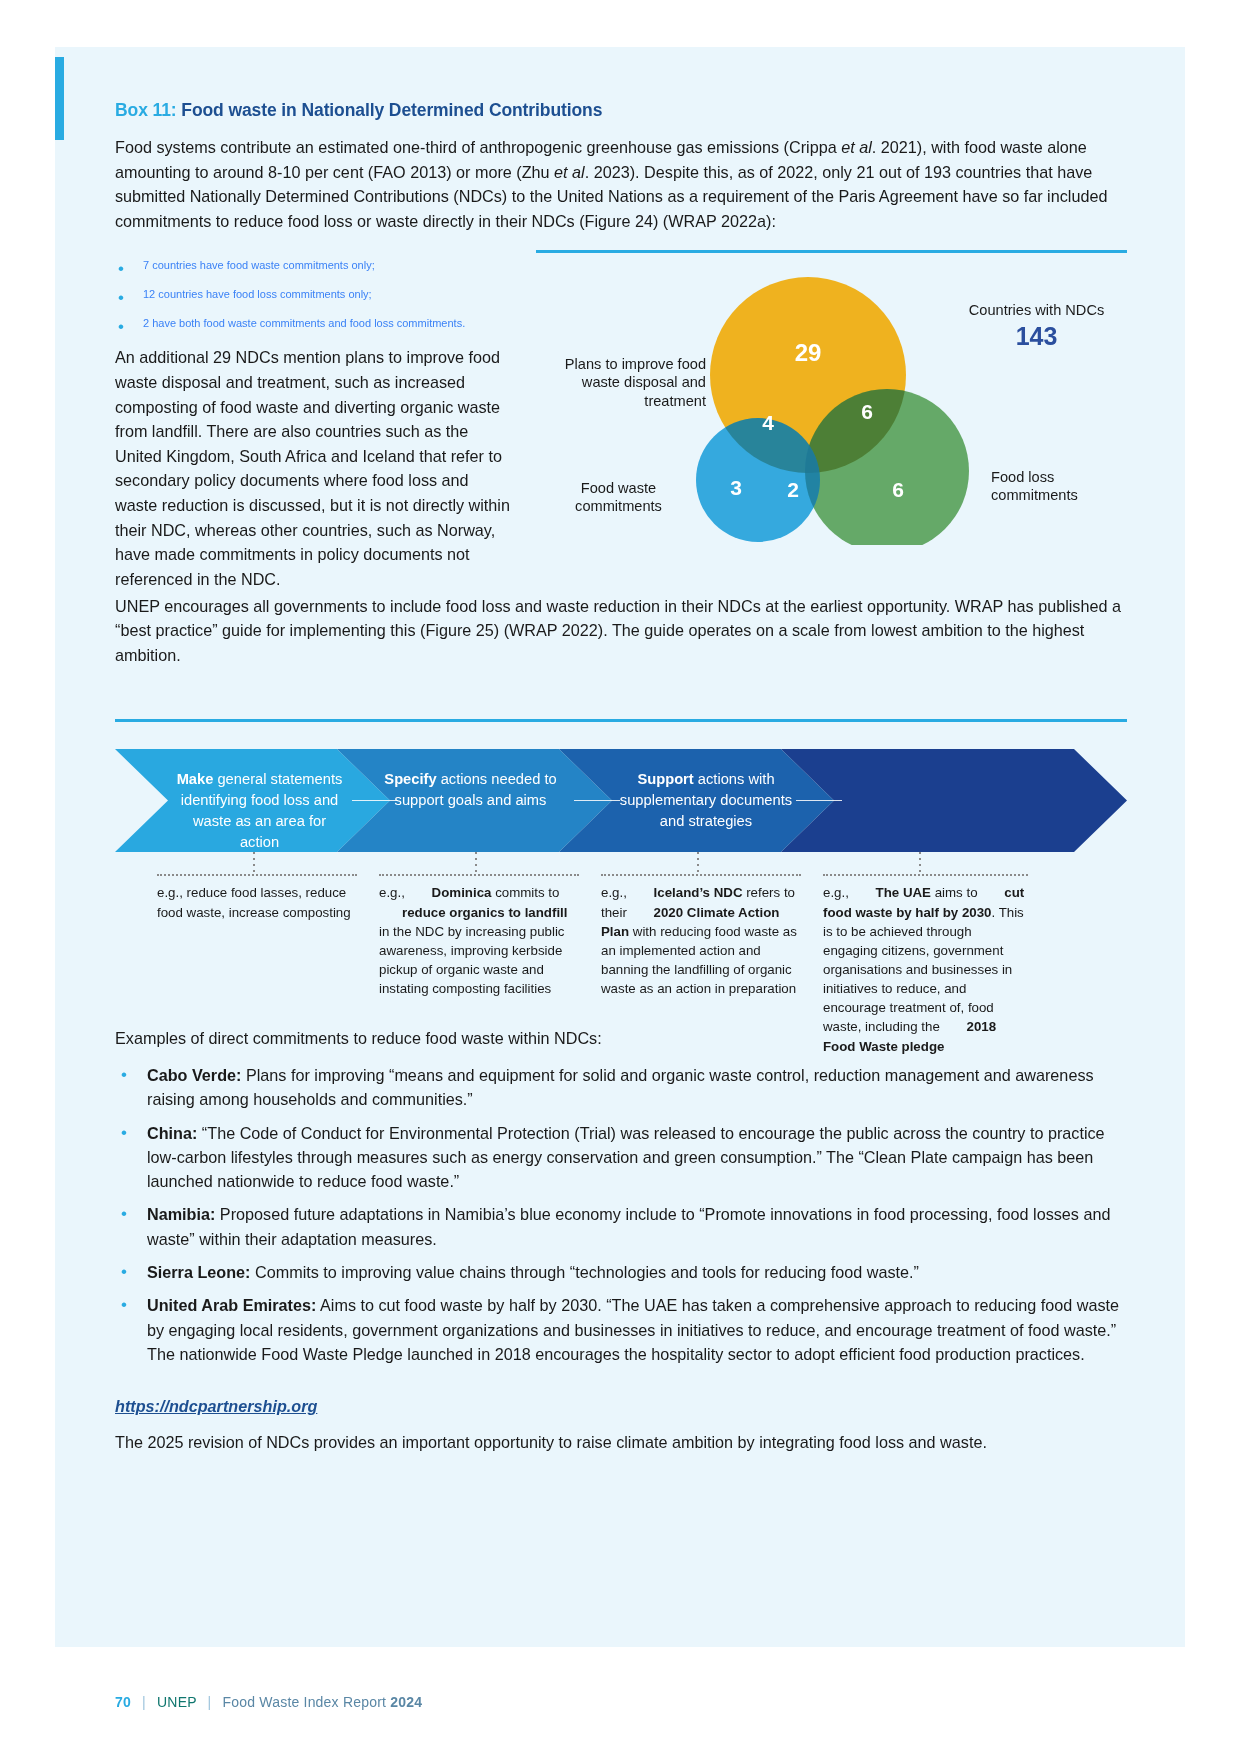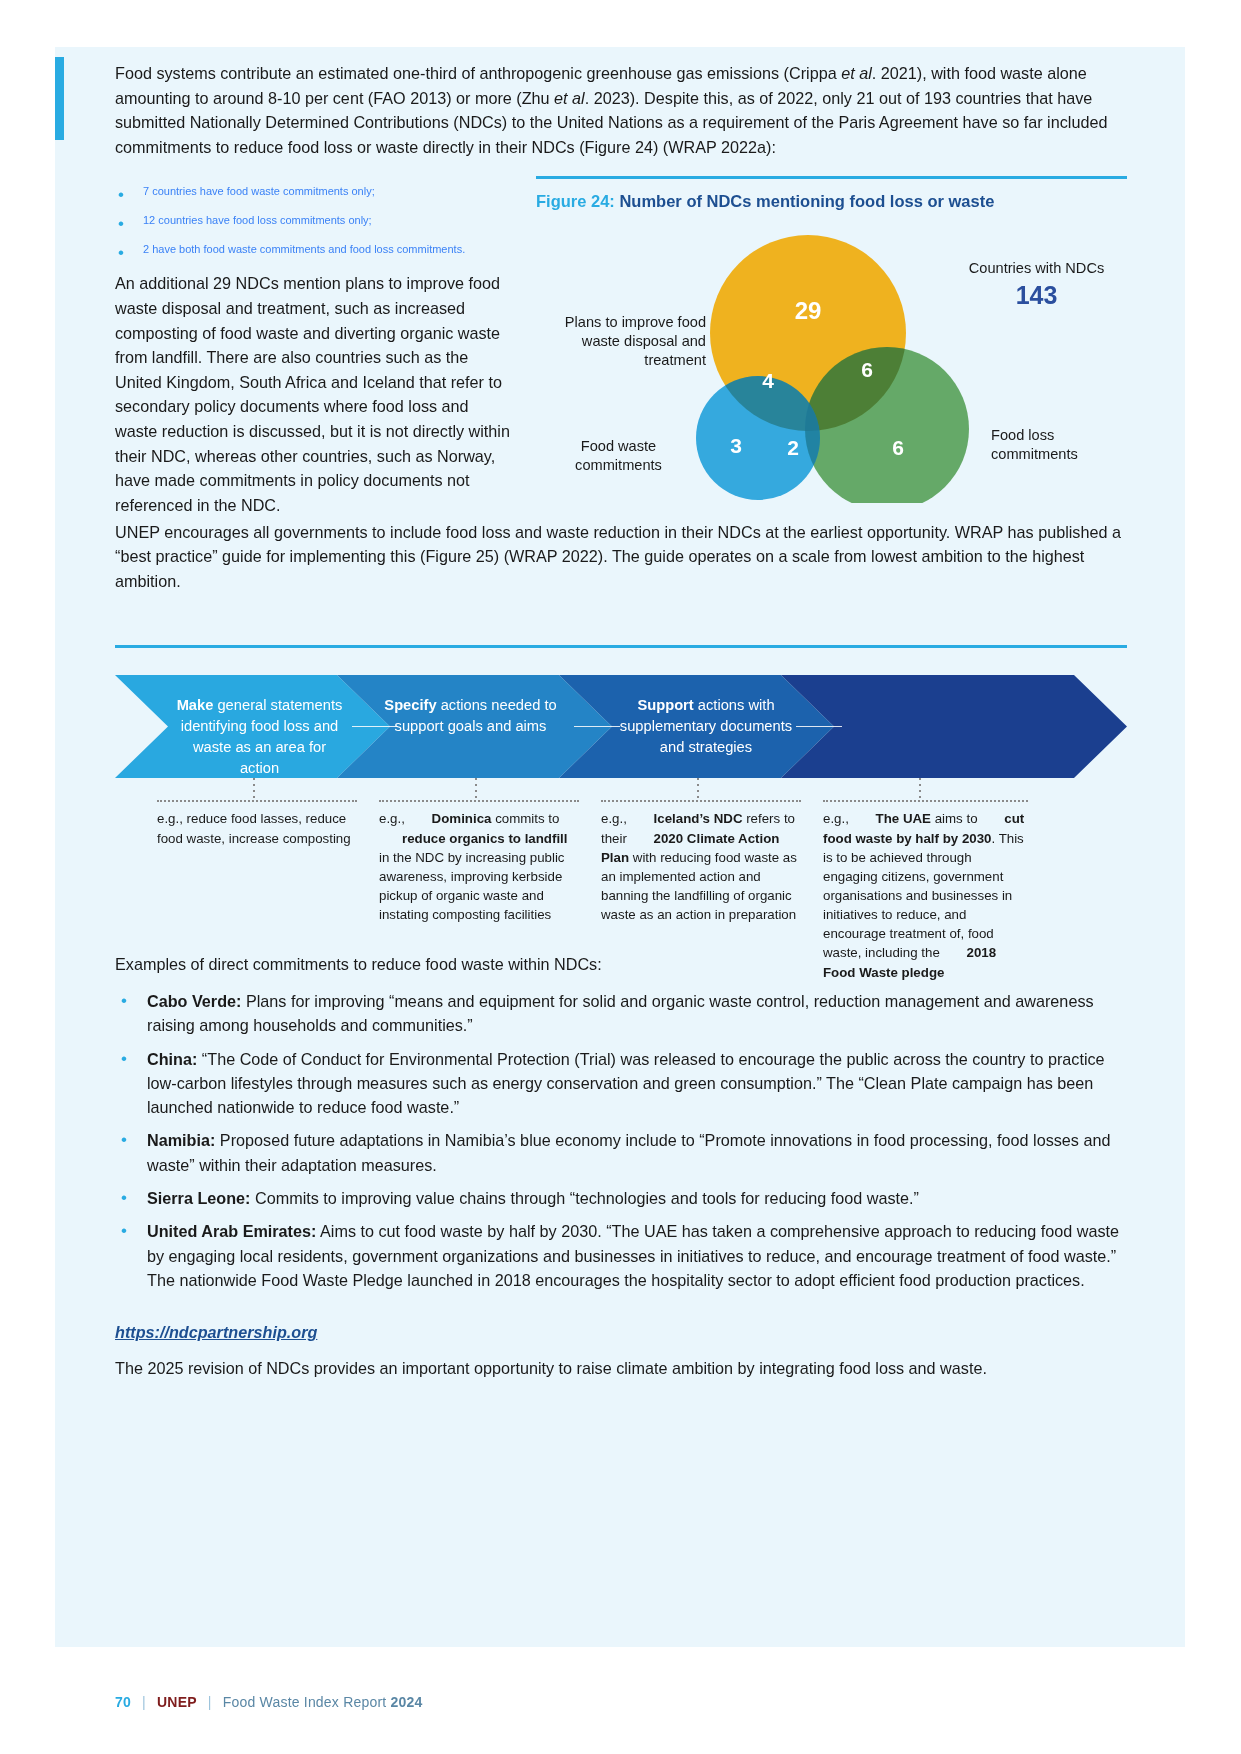--- a/index.html
+++ b/index.html
@@ -247,56 +247,56 @@
   .footer {
     position: absolute;
     left: 115px;
     top: 1694px;
     font-size: 14px;
     color: #6b9bbd;
     letter-spacing: 0.2px;
   }
   .footer .pg { color: #29abe2; font-weight: bold; }
   .footer .sep { color: #9dc4dc; margin: 0 7px; }
-  .footer .unep { color: #7f1d1d; font-weight: bold; text-align: right; }
+  .footer .unep { color: #0f766e; font-weight: normal; text-align: right; }
   .footer .rep { color: #5a87a5; }
   .footer .yr { color: #5a87a5; font-weight: bold; }
 </style>
 </head>
 <body>
 
 <div class="page">
 
   <div class="box-panel"></div>
   <div class="box-accent"></div>
 
   <div class="content">
 
+    <div class="box-title">
+      <span class="num">Box 11:</span>
+      <span class="ttl">Food waste in Nationally Determined Contributions</span>
+    </div>
 
     <p class="body">
       Food systems contribute an estimated one-third of anthropogenic greenhouse gas emissions (Crippa <span class="it">et al</span>. 2021), with food waste alone amounting to around 8-10 per cent (FAO 2013) or more (Zhu <span class="it">et al</span>. 2023). Despite this, as of 2022, only 21 out of 193 countries that have submitted Nationally Determined Contributions (NDCs) to the United Nations as a requirement of the Paris Agreement have so far included commitments to reduce food loss or waste directly in their NDCs (Figure 24) (WRAP 2022a):
     </p>
 
     <div class="cols">
 
       <div class="col-left">
         <ul class="bullets">
           <li>7 countries have food waste commitments only;</li>
           <li>12 countries have food loss commitments only;</li>
           <li>2 have both food waste commitments and food loss commitments.</li>
         </ul>
         <p class="body">An additional 29 NDCs mention plans to improve food waste disposal and treatment, such as increased composting of food waste and diverting organic waste from landfill. There are also countries such as the United Kingdom, South Africa and Iceland that refer to secondary policy documents where food loss and waste reduction is discussed, but it is not directly within their NDC, whereas other countries, such as Norway, have made commitments in policy documents not referenced in the NDC.</p>
       </div>
 
       <div class="fig24">
         <div class="fig-rule"></div>
-        <div class="fig-caption">
-          <span class="lbl">Figure 24:</span>
-          <span class="txt">Number of NDCs mentioning food loss or waste</span>
-        </div>
 
         <div class="venn-wrap">
           <svg class="venn-svg" width="591" height="282" viewBox="0 0 591 282">
 
             <circle cx="272" cy="112" r="98" fill="#efb21f"></circle>
 
             <circle cx="351" cy="208" r="82" fill="#4f9c4f" fill-opacity="0.86"></circle>
 
             <circle cx="222" cy="217" r="62" fill="#27a3dc" fill-opacity="0.93"></circle>
 

